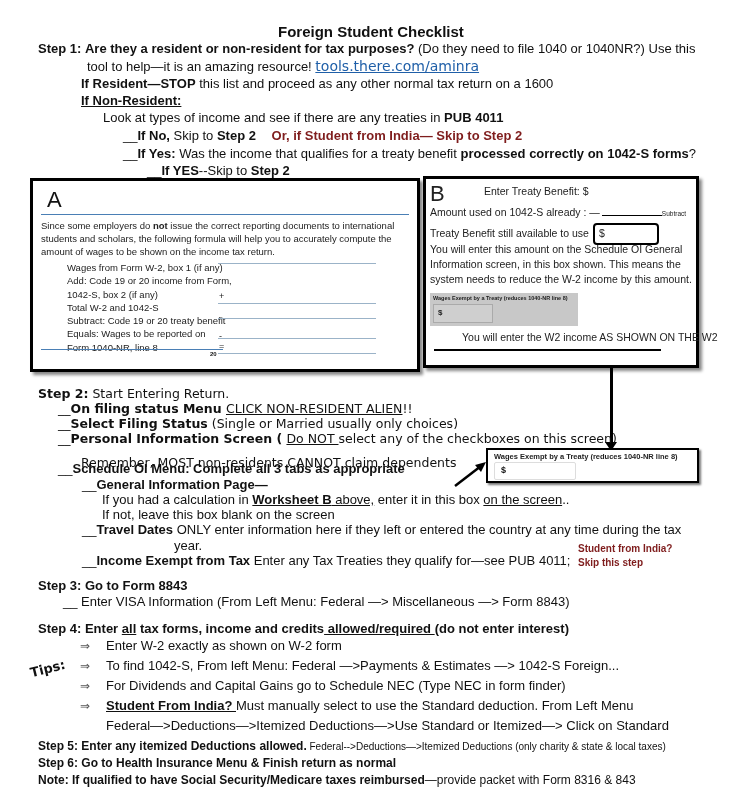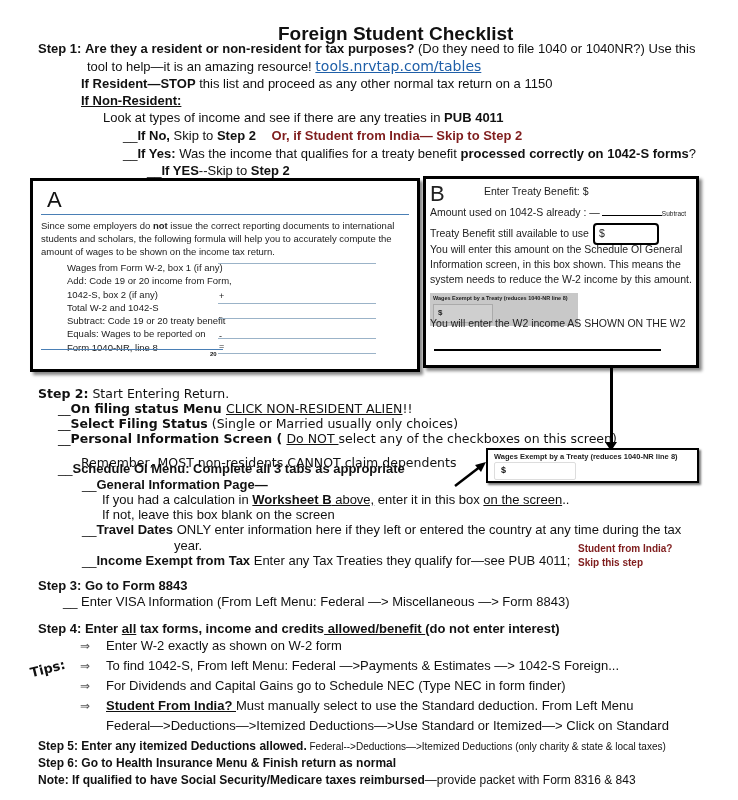--- a/index.html
+++ b/index.html
@@ -4,21 +4,21 @@
 <style>
   html, body { margin:0; padding:0; background:#fff; }
   body { width:738px; height:800px; position:relative; overflow:hidden;
          font-family:"Liberation Sans", sans-serif; color:#111; }
   .abs { position:absolute; white-space:nowrap; }
   .t { font-size:13px; line-height:16px; }
   .b { font-weight:bold; }
   .u { text-decoration:underline; }
   .red { color:#7f1d1d; }
   .link { color:#1f5fa8; text-decoration:underline; font-family:"DejaVu Sans", sans-serif; font-size:14px; }
-  .title { font-size:19px; font-weight:bold; }
+  .title { font-size:15px; font-weight:bold; }
 
   
   #boxA { position:absolute; left:30px; top:178px; width:384px; height:188px;
           border:3px solid #000; box-shadow:3px 3px 3px #888; background:#fff; }
   #boxA .letter { position:absolute; left:14px; top:6px; font-size:22px; }
   #boxA .wtitle { position:absolute; left:0; right:0; top:10px; text-align:center; color:#1f4e8c; font-weight:bold; font-size:14px; }
   #boxA .rule { position:absolute; left:8px; right:8px; top:33px; height:1px; background:#4a7fb5; }
   #boxA .intro { position:absolute; left:8px; top:38px; width:370px; font-size:9.5px; line-height:13px; color:#222; white-space:normal; }
   #boxA .rows { position:absolute; left:34px; top:80px; font-size:9.5px; line-height:13.3px; color:#222; }
   #boxA .line { position:absolute; left:185px; width:158px; height:1px; background:#9bb3c8; }
@@ -65,24 +65,24 @@
 
 <div class="abs title" style="left:278px;top:23px;">Foreign Student Checklist</div>
 
 <div class="abs t" style="left:38px;top:41px;text-align:center;">
   <b>Step 1:</b>
   <b>Are they a resident or non-resident for tax purposes?</b>
   <span>(Do they need to file 1040 or 1040NR?) Use this</span>
 </div>
 <div class="abs t" style="left:87px;top:58px;">
   <span>tool to help—it is an amazing resource!</span>
-  <a class="link">tools.nrvtap.com/tables</a>
+  <a class="link">tools.there.com/aminra</a>
 </div>
 <div class="abs t" style="left:81px;top:76px;">
-  <b>If Resident—STOP</b><span> this list and proceed as any other normal tax return on a 1150</span>
+  <b>If Resident—STOP</b><span> this list and proceed as any other normal tax return on a 1600</span>
 </div>
 <div class="abs t b u" style="left:81px;top:93px;">If Non-Resident:</div>
 <div class="abs t" style="left:103px;top:110px;">
   <span>Look at types of income and see if there are any treaties in </span><b>PUB 4011</b>
 </div>
 <div class="abs t" style="left:123px;top:128px;">
   <span>__</span><b>If No,</b><span> Skip to </span><b>Step 2</b>
   <b class="red" style="margin-left:12px;">Or, if Student from India— Skip to Step 2</b>
 </div>
 <div class="abs t" style="left:123px;top:146px;">
@@ -135,21 +135,21 @@
 
   <div class="row" style="top:93px;top:94px;"></div>
 
   <div class="row" style="top:94px;">system needs to reduce the W-2 income by this  amount.</div>
   <div class="grey" style="top:114px;">
     <div class="lab">Wages Exempt by a Treaty (reduces 1040-NR line 8)</div>
     <div class="in">
         <span>$</span>
       </div>
   </div>
-  <div class="row" style="top:138px;">You will enter the W2 income AS SHOWN ON THE W2</div>
+  <div class="row" style="top:152px;margin-left:32px;">You will enter the W2 income AS SHOWN ON THE W2</div>
   <div class="underbar" style="top:170px;"></div>
 </div>
 
 <div class="vline"></div>
 <div class="vhead"></div>
 <svg style="position:absolute;left:453px;top:460px;" width="36" height="28">
   <line x1="2" y1="26" x2="28" y2="6" stroke="#000" stroke-width="2.5"></line>
   <polygon points="33,2 22,5 28,12" fill="#000"></polygon>
 </svg>
 
@@ -194,21 +194,21 @@
   <div>Student from India?</div>
   <div>Skip this step</div>
 </div>
 
 <div class="abs t b" style="left:38px;top:578px;">Step 3:  Go to Form 8843</div>
 <div class="abs t" style="left:63px;top:594px;">
   <span>__</span> <span>Enter VISA Information (From Left Menu: Federal —&gt; Miscellaneous —&gt; Form 8843)</span>
 </div>
 
 <div class="abs t b" style="left:38px;top:621px;">
-  <span>Step 4: Enter </span><span class="u">all</span><span> tax forms, income and credits</span><span class="u"> allowed/benefit </span><span> (do not enter interest)</span>
+  <span>Step 4: Enter </span><span class="u">all</span><span> tax forms, income and credits</span><span class="u"> allowed/required </span><span> (do not enter interest)</span>
 </div>
 <div class="tips">Tips:</div>
 <div class="abs t" style="left:80px;top:638px;">
   <span class="arr">⇒</span><span>Enter W-2 exactly as shown on W-2 form</span>
 </div>
 <div class="abs t" style="left:80px;top:658px;">
   <span class="arr">⇒</span><span>To find 1042-S, From left Menu: Federal —&gt;Payments &amp; Estimates —&gt; 1042-S Foreign...</span>
 </div>
 <div class="abs t" style="left:80px;top:678px;">
   <span class="arr">⇒</span><span>For Dividends and Capital Gains go to Schedule NEC (Type NEC in form finder)</span>

